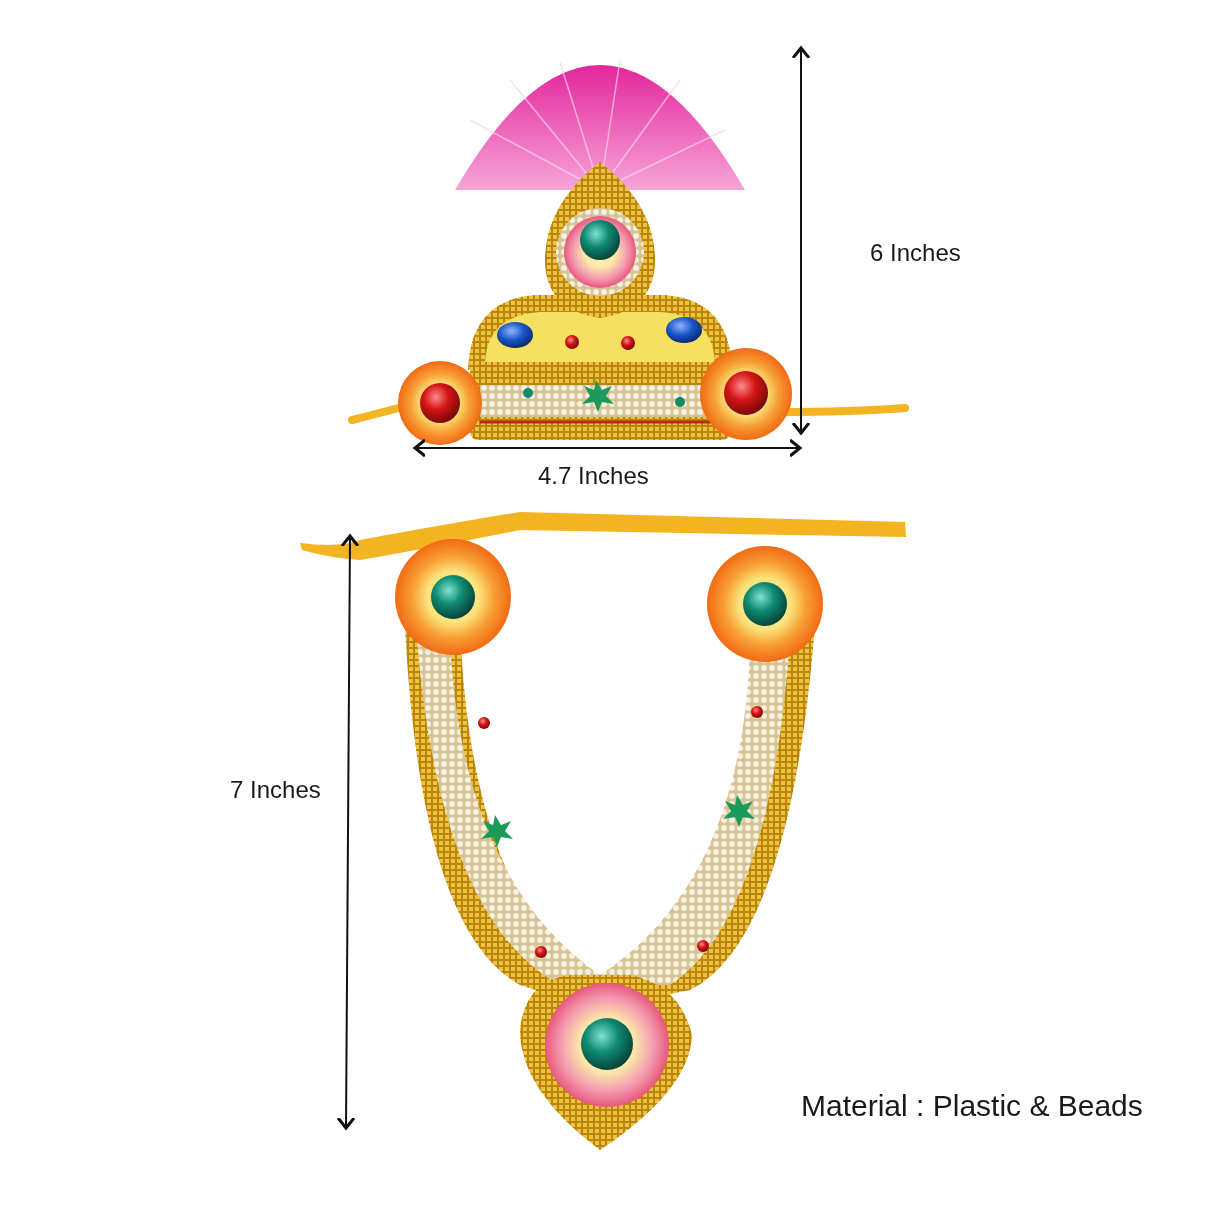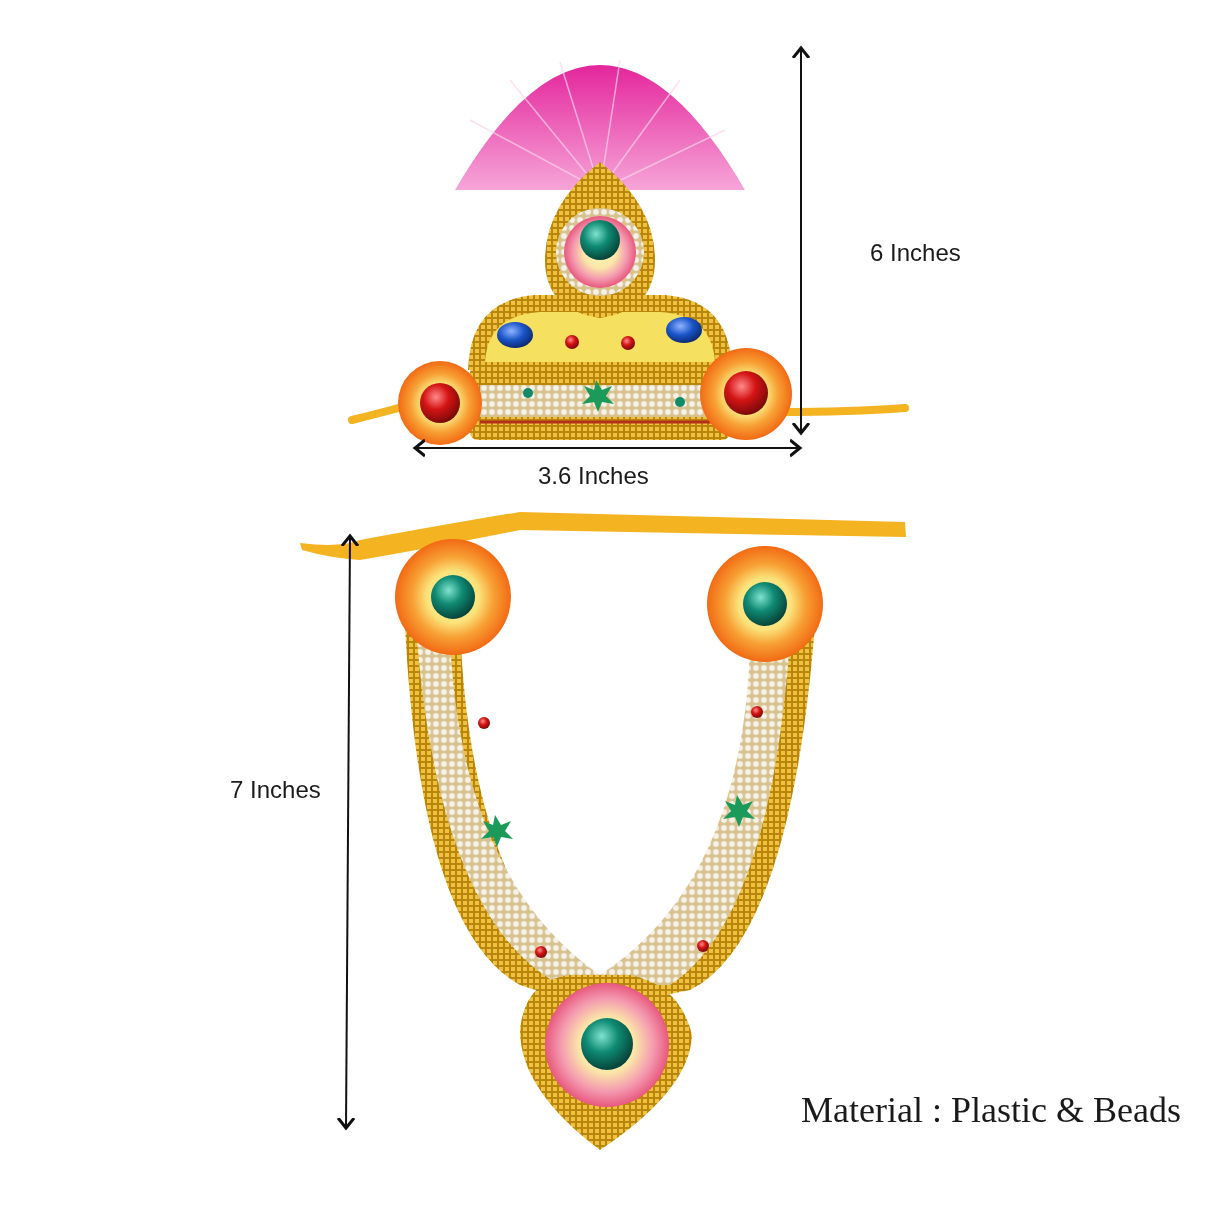--- a/index.html
+++ b/index.html
@@ -1,20 +1,20 @@
 <!DOCTYPE html>
 <html><head>
 <meta charset="utf-8">
 <style>
   html, body { margin:0; padding:0; background:#ffffff; }
   body { width:1214px; height:1214px; position:relative; overflow:hidden;
          font-family:"Liberation Sans", "DejaVu Sans", sans-serif; }
   .label { position:absolute; color:#1a1a1a; white-space:nowrap; }
   .dim { font-size:24px; }
-  .material { font-size:36px;font-family:Liberation Serif, serif; }
+  .material { font-size:30px; }
   svg.art { position:absolute; left:0; top:0; }
 </style>
 </head>
 <body>
 
 <svg class="art" width="1214" height="1214" viewBox="0 0 1214 1214">
   <defs>
     <radialGradient id="gem-green" cx="40%" cy="35%" r="70%">
       <stop offset="0%" stop-color="#7fe3cf"></stop>
         <stop offset="45%" stop-color="#0f8a73"></stop>
@@ -134,15 +134,15 @@
       <circle cx="765" cy="604" r="22" fill="url(#gem-green)"></circle>
     </g>
   </g>
 
   <line x1="801" y1="48" x2="801" y2="433" stroke="#111" stroke-width="2" marker-start="url(#ah)" marker-end="url(#ah)"></line>
   <line x1="415" y1="448" x2="800" y2="448" stroke="#111" stroke-width="2" marker-start="url(#ah)" marker-end="url(#ah)"></line>
   <line x1="350" y1="536" x2="346" y2="1128" stroke="#111" stroke-width="2" marker-start="url(#ah)" marker-end="url(#ah)"></line>
 </svg>
 
 <div class="label dim" style="left:870px; top:239px;text-align:center;">6 Inches</div>
-<div class="label dim" style="left:538px; top:462px;">3.6 Inches</div>
+<div class="label dim" style="left:538px; top:462px;">4.7 Inches</div>
 <div class="label dim" style="left:230px; top:776px;">7 Inches</div>
 <div class="label material" style="left:801px; top:1089px;">Material : Plastic &amp; Beads</div>
 
 </body></html>

